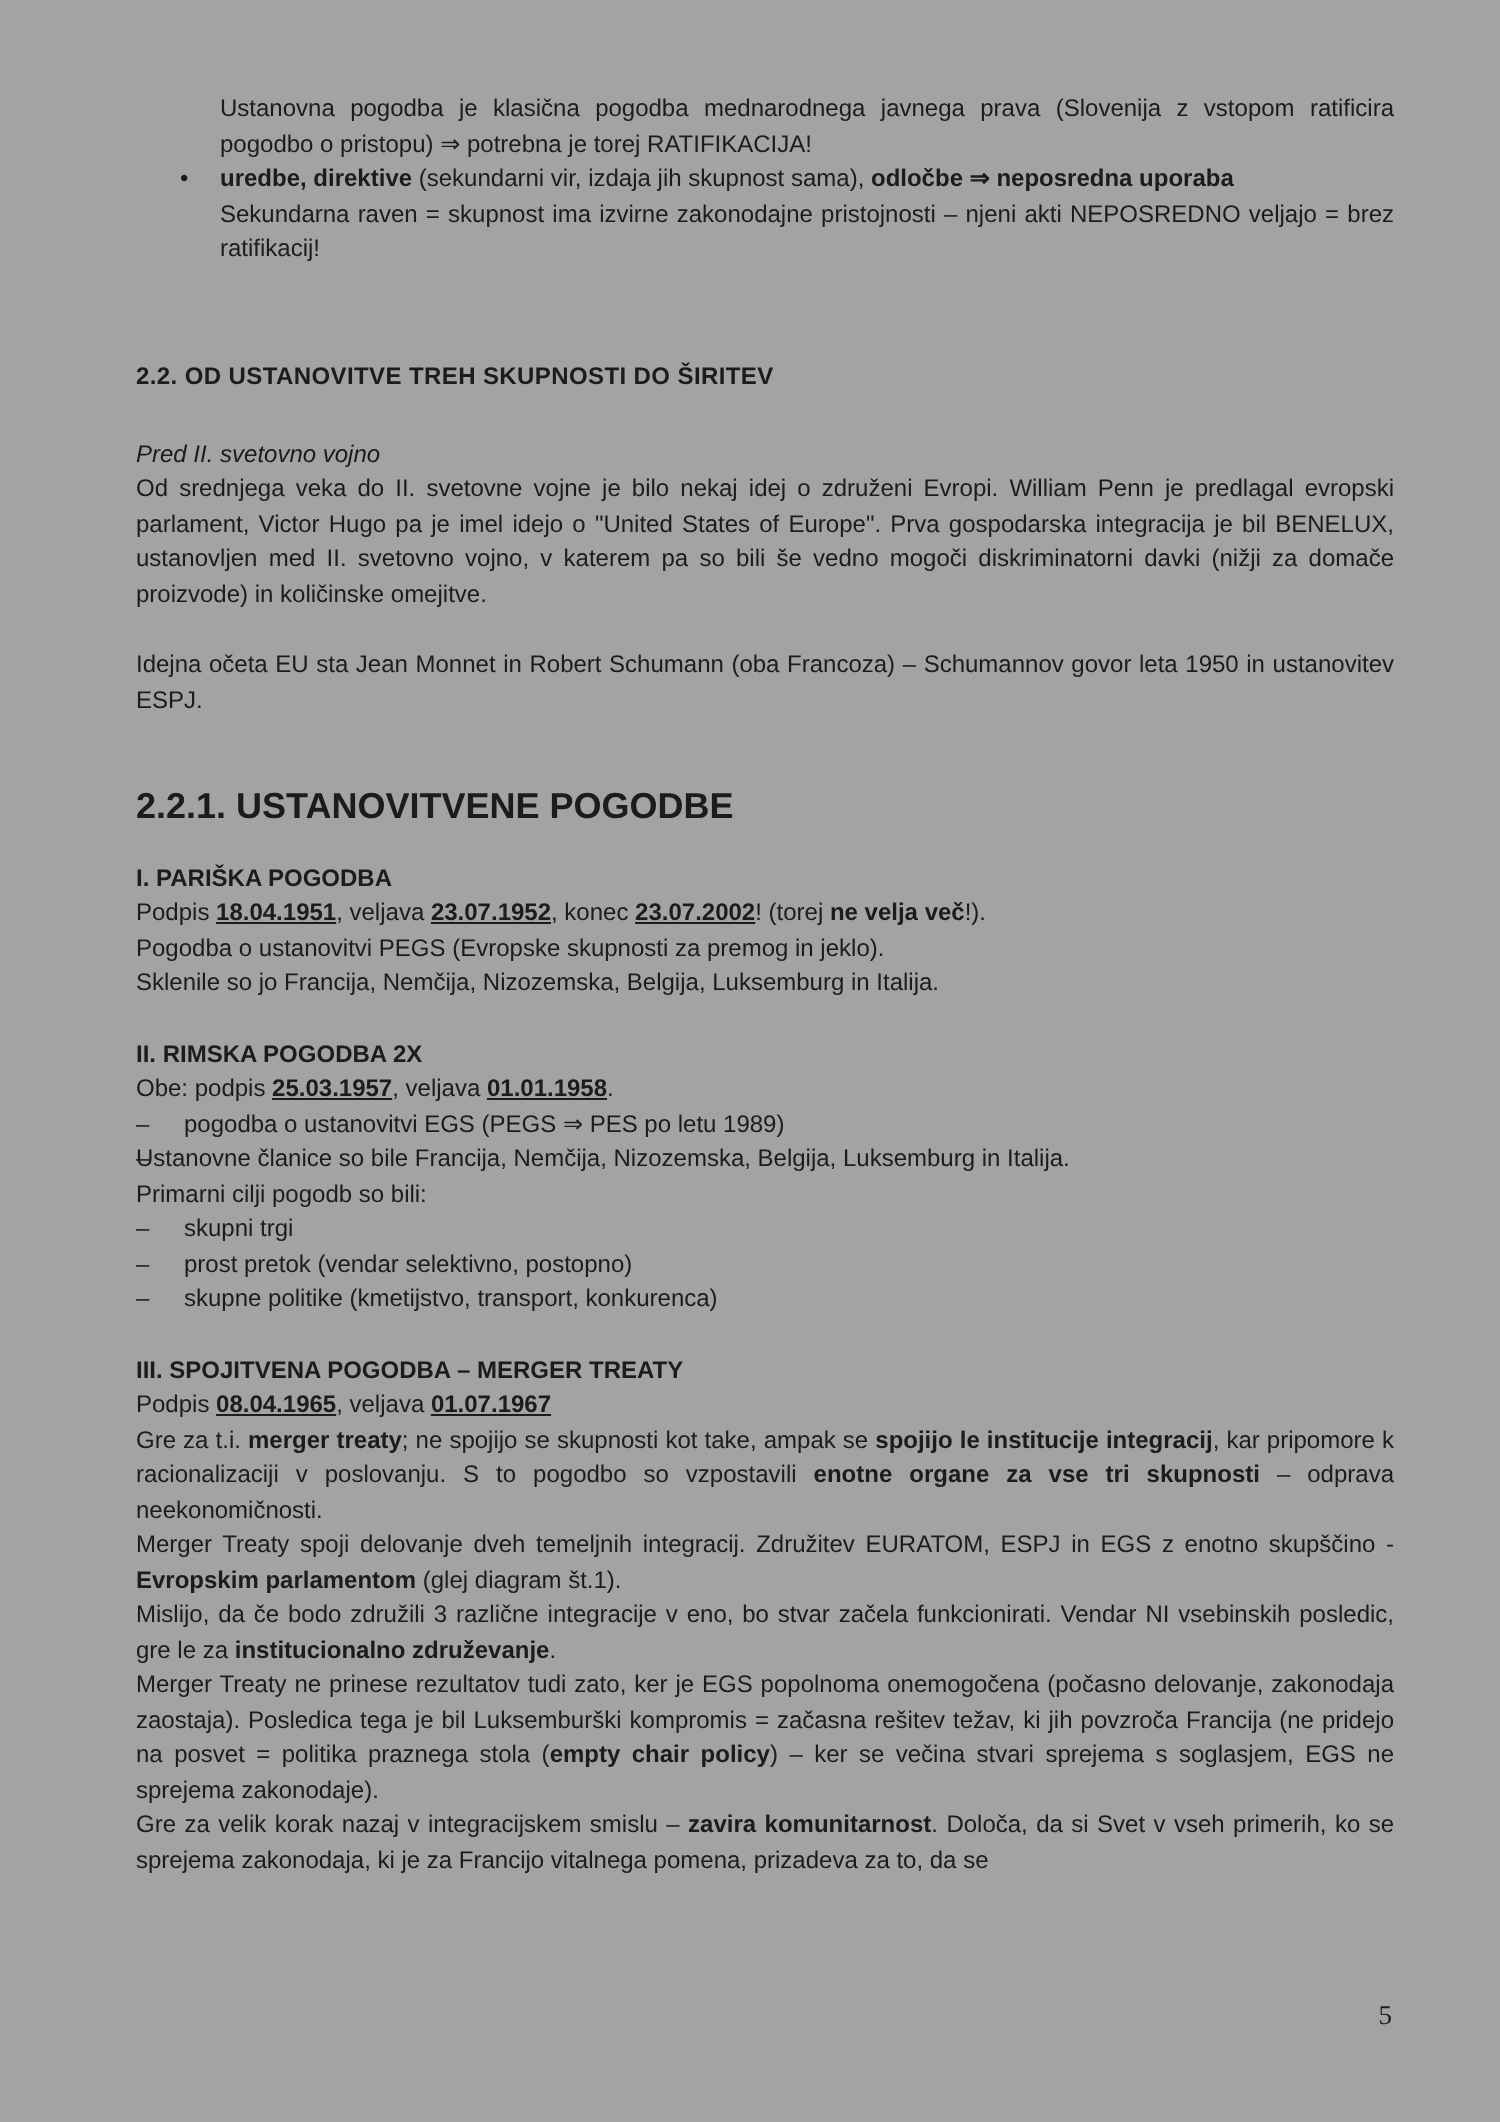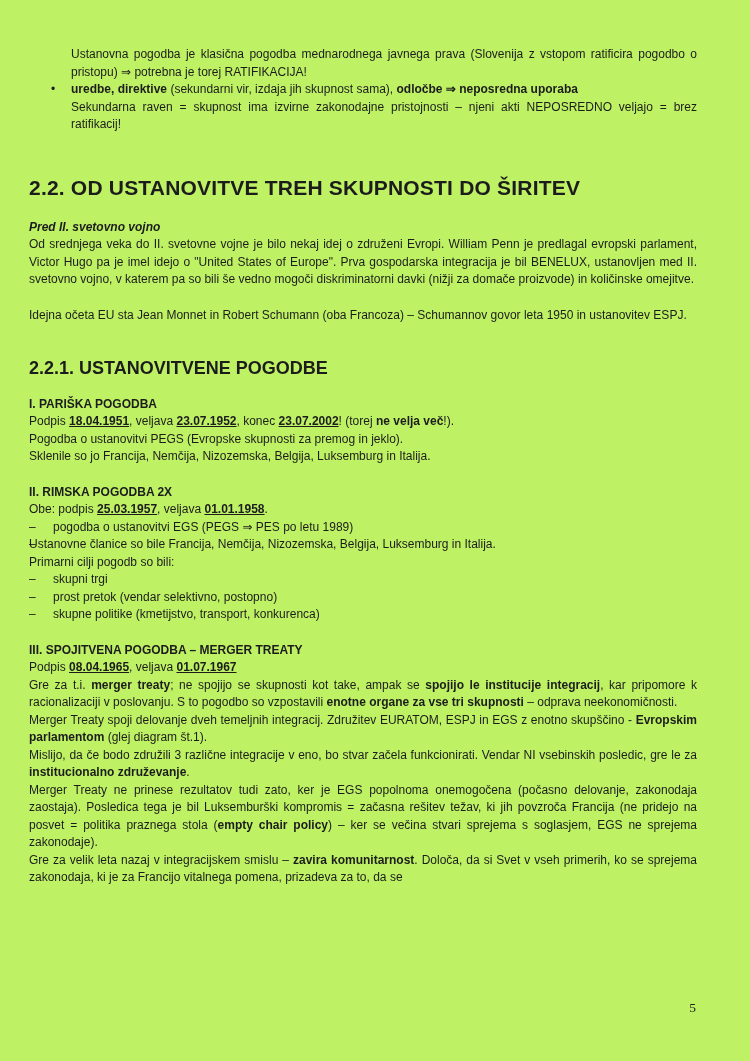--- a/index.html
+++ b/index.html
@@ -5,23 +5,23 @@
   html, body {
     margin: 0;
     padding: 0;
     background: #ffffff;
   }
   .page {
     position: relative;
     width: 750px;
     height: 1061px;
     margin: 0 auto;
-    background: #bef264;
+    background: #a3a3a3;
     box-sizing: border-box;
-    padding: 46px 53px 0 29px;
+    padding: 46px 53px 0 68px;
     font-family: "Liberation Sans", sans-serif;
     font-size: 12px;
     line-height: 17.5px;
     color: #1c1c1c;
     overflow: hidden;
   }
   .para { margin: 0; }
   .just { text-align: justify; }
   .indent-cont { margin-left: 42px; }
   .bullet-item {
@@ -36,21 +36,21 @@
   .dash-item {
     position: relative;
     padding-left: 24px;
   }
   .dash-item > .marker {
     position: absolute;
     left: 0;
     top: 0;
   }
   .h1 {
-    font-size: 21px;
+    font-size: 12px;
     font-weight: bold;
     line-height: 20px;
     margin-top: 44px;
     letter-spacing: 0.2px;
   }
   .h2 {
     font-size: 18px;
     font-weight: bold;
     margin-top: 36px;
   }
@@ -80,21 +80,21 @@
 
   <div class="para bullet-item just">
     <span class="marker">•</span><span><span style="font-weight: bold;">uredbe, direktive</span><span> (sekundarni vir, izdaja jih skupnost sama), </span><span style="font-weight: bold;">odločbe ⇒ neposredna uporaba</span><br><span>Sekundarna raven = skupnost ima izvirne zakonodajne pristojnosti – njeni akti NEPOSREDNO veljajo = brez ratifikacij!</span></span>
   </div>
 
   <div class="para h1">
     <span><span>2.2. OD USTANOVITVE TREH SKUPNOSTI DO ŠIRITEV</span></span>
   </div>
 
   <div class="para lead">
-    <span><span style="font-weight: bold; font-style: italic;">Pred II. svetovno vojno</span></span>
+    <span><span style="font-weight: normal; font-style: italic;">Pred II. svetovno vojno</span></span>
   </div>
 
   <div class="para just">
     <span><span>Od srednjega veka do II. svetovne vojne je bilo nekaj idej o združeni Evropi. William Penn je predlagal evropski parlament, Victor Hugo pa je imel idejo o "United States of Europe". Prva gospodarska integracija je bil BENELUX, ustanovljen med II. svetovno vojno, v katerem pa so bili še vedno mogoči diskriminatorni davki (nižji za domače proizvode) in količinske omejitve.</span></span>
   </div>
 
   <div class="para just gap">
     <span><span>Idejna očeta EU sta Jean Monnet in Robert Schumann (oba Francoza) – Schumannov govor leta 1950 in ustanovitev ESPJ.</span></span>
   </div>
 
@@ -156,18 +156,18 @@
     <span><span>Merger Treaty spoji delovanje dveh temeljnih integracij. Združitev EURATOM, ESPJ in EGS z enotno skupščino - </span><span style="font-weight: bold; margin-top: 24px;">Evropskim parlamentom</span><span> (glej diagram št.1).</span></span>
   </div>
   <div class="para just">
     <span><span>Mislijo, da če bodo združili 3 različne integracije v eno, bo stvar začela funkcionirati. Vendar NI vsebinskih posledic, gre le za </span><span style="font-weight: bold;">institucionalno združevanje</span><span>.</span></span>
   </div>
   <div class="para just">
     <span><span>Merger Treaty ne prinese rezultatov tudi zato, ker je EGS popolnoma onemogočena (počasno delovanje, zakonodaja zaostaja). Posledica tega je bil Luksemburški kompromis = začasna rešitev težav, ki jih povzroča Francija (ne pridejo na posvet = politika praznega stola (</span><span style="font-weight: bold;">empty chair policy</span><span>) – ker se večina stvari sprejema s soglasjem, EGS ne sprejema zakonodaje).</span></span>
   </div>
 
   <div class="para just">
-    <span><span>Gre za velik leta nazaj v integracijskem smislu – </span><span style="font-weight: bold;">zavira komunitarnost</span><span>. Določa, da si Svet v vseh primerih, ko se sprejema zakonodaja, ki je za Francijo vitalnega pomena, prizadeva za to, da se</span></span>
+    <span><span>Gre za velik korak nazaj v integracijskem smislu – </span><span style="font-weight: bold;">zavira komunitarnost</span><span>. Določa, da si Svet v vseh primerih, ko se sprejema zakonodaja, ki je za Francijo vitalnega pomena, prizadeva za to, da se</span></span>
   </div>
 
   <div class="page-number">5</div>
 
 </div>
 
 </body></html>

